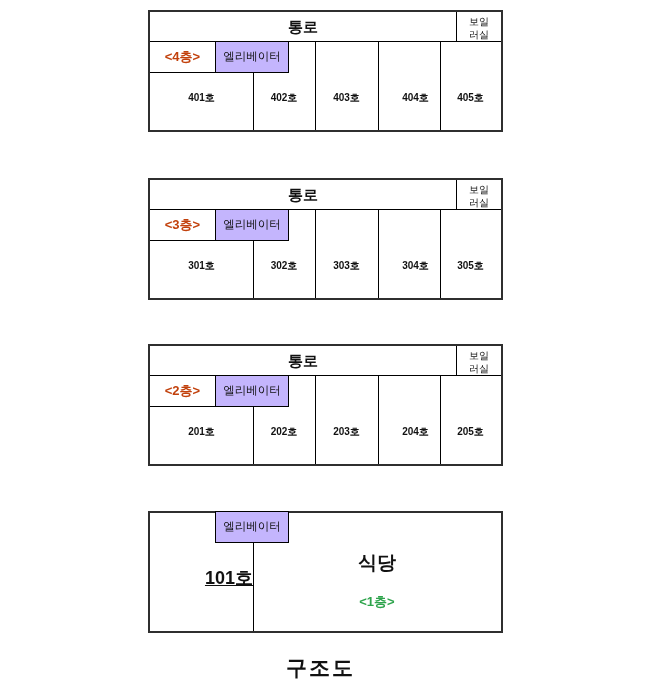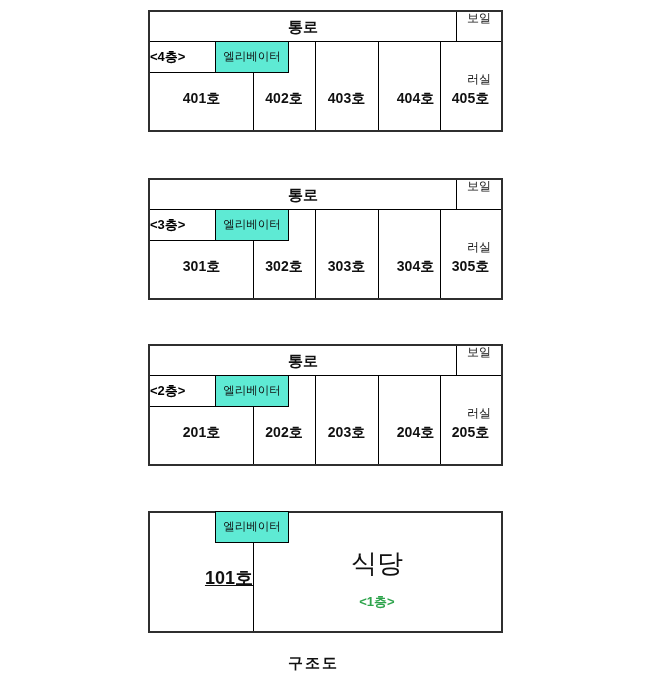--- a/index.html
+++ b/index.html
@@ -18,41 +18,41 @@
   .strip-line { top:60px; left:0; width:65px; }
   .div-a { left:103px; top:60px; height:58px; }
   .div-b { left:165px; top:29px; height:89px; }
   .div-c { left:228px; top:29px; height:89px; }
   .div-d { left:290px; top:29px; height:89px; }
   .div-a1 { left:103px; top:29px; height:89px; }
 
   .corridor-label { position:absolute; left:0; top:0; width:306px; height:29px;
                     line-height:29px; text-align:center; font-size:15px; font-weight:700; }
   .boiler-label { position:absolute; left:307px; top:0; width:44px; height:29px;
-                  display:flex; flex-direction:column; align-items:center; justify-content:flex-start;
-                  font-size:12px; line-height:13px; font-weight:400;gap:48px; }
+                  display:flex; flex-direction:column; align-items:center; justify-content:flex-end;
+                  font-size:10px; line-height:13px; font-weight:400; }
   .floor-tag { position:absolute; left:0; top:29px; width:65px; height:32px;
-               line-height:32px; color:#000000; font-weight:700; font-size:13px; }
+               line-height:32px; text-align:center; color:#c2410c; font-weight:700; font-size:13px; }
   .elevator-box { position:absolute; left:65px; top:29px; width:74px; height:32px;
-                  border:1px solid #000000; background:#5eead4; text-align:center;
+                  border:1px solid #000000; background:#c4b5fd; text-align:center;
                   line-height:29px; font-size:11.5px; }
   .room-label { position:absolute; top:74px; height:24px; line-height:24px;
-                text-align:center; font-weight:700; font-size:14px; }
+                text-align:center; font-weight:700; font-size:10px; }
   .r1 { left:0; width:103px; } .r2 { left:103px; width:62px; } .r3 { left:165px; width:63px; }
   .r4 { left:228px; width:62px;padding-left:13px; } .r5 { left:290px; width:61px; }
 
   .f1 .elevator-box { top:-2px; }
   .room-101 { position:absolute; left:0; top:50px; width:103px; height:30px;
               line-height:30px; text-align:right; font-weight:700; font-size:18px;text-decoration:underline; }
   .cafeteria { position:absolute; left:103px; top:38px; width:248px; text-align:center; }
-  .cafeteria .name { font-size:26px; font-weight:400; line-height:24px; }
+  .cafeteria .name { font-size:19px; font-weight:700; line-height:24px; }
   .cafeteria .tag { font-size:13px; font-weight:700; color:#2EA44C; line-height:18px; margin-top:18px; }
 
-  .caption { position:absolute; left:136px; top:654px; width:355px; text-align:center;
-             font-size:15px; font-weight:700; letter-spacing:2px; }
+  .caption { position:absolute; left:143px; top:654px; width:355px; text-align:center;
+             font-size:21px; font-weight:700; letter-spacing:2px; }
 </style>
 </head>
 <body>
 
 <div class="canvas">
 
   <div class="floor-block f4">
     <div class="corridor-label">통로</div>
     <div class="boiler-label">
       <span>보일</span>

